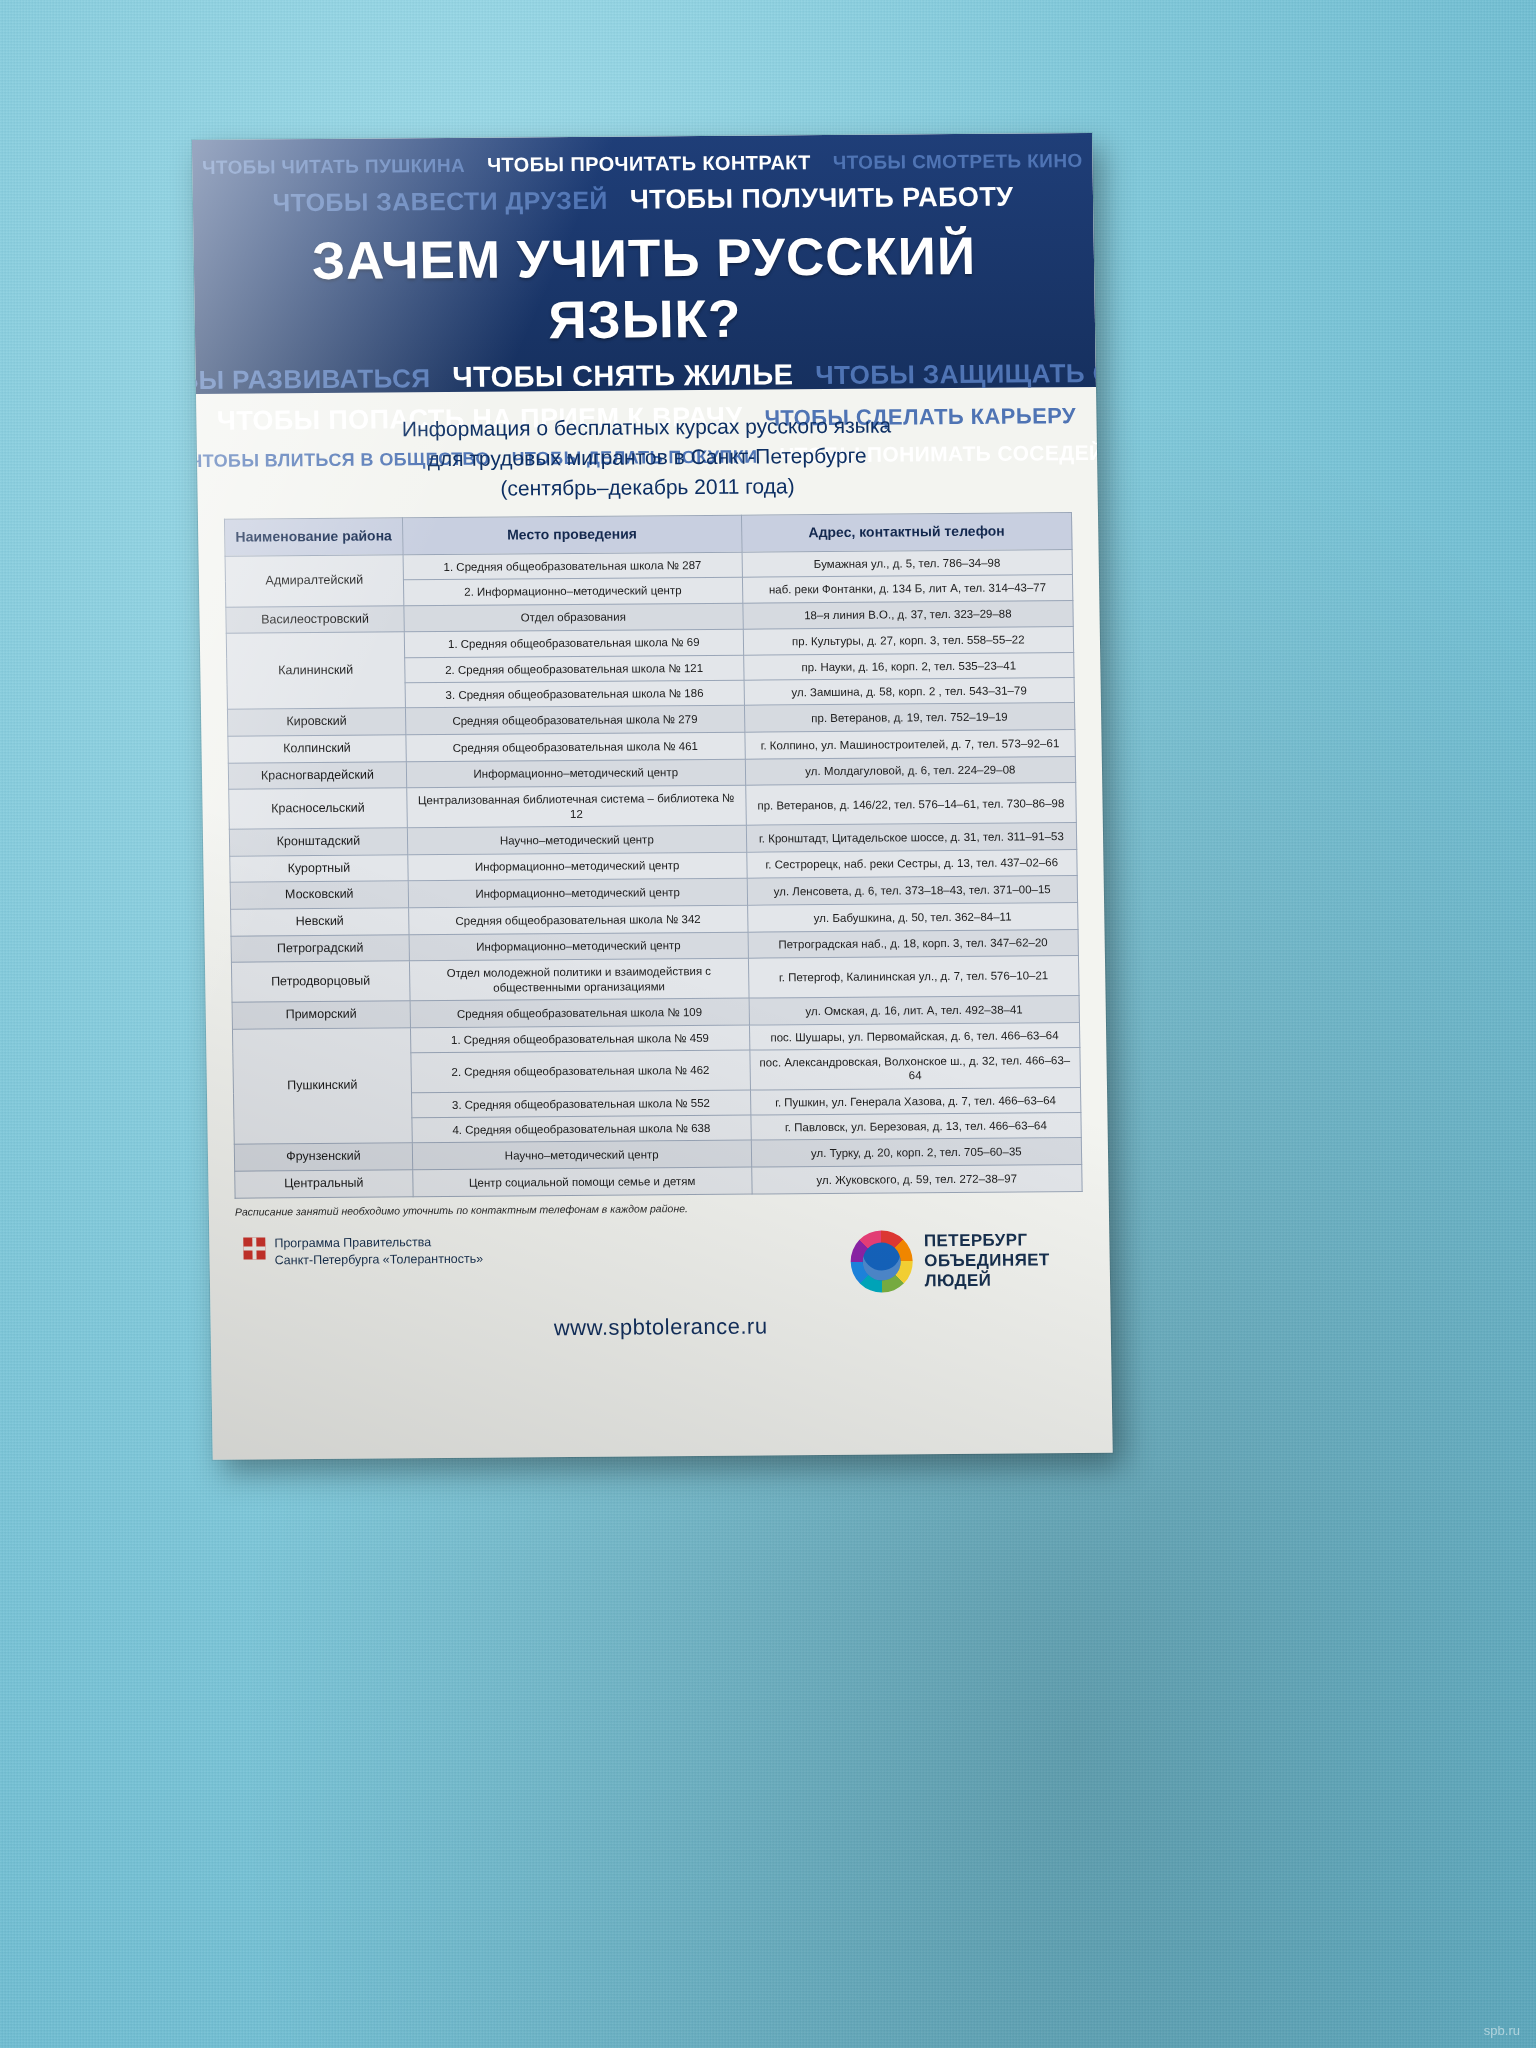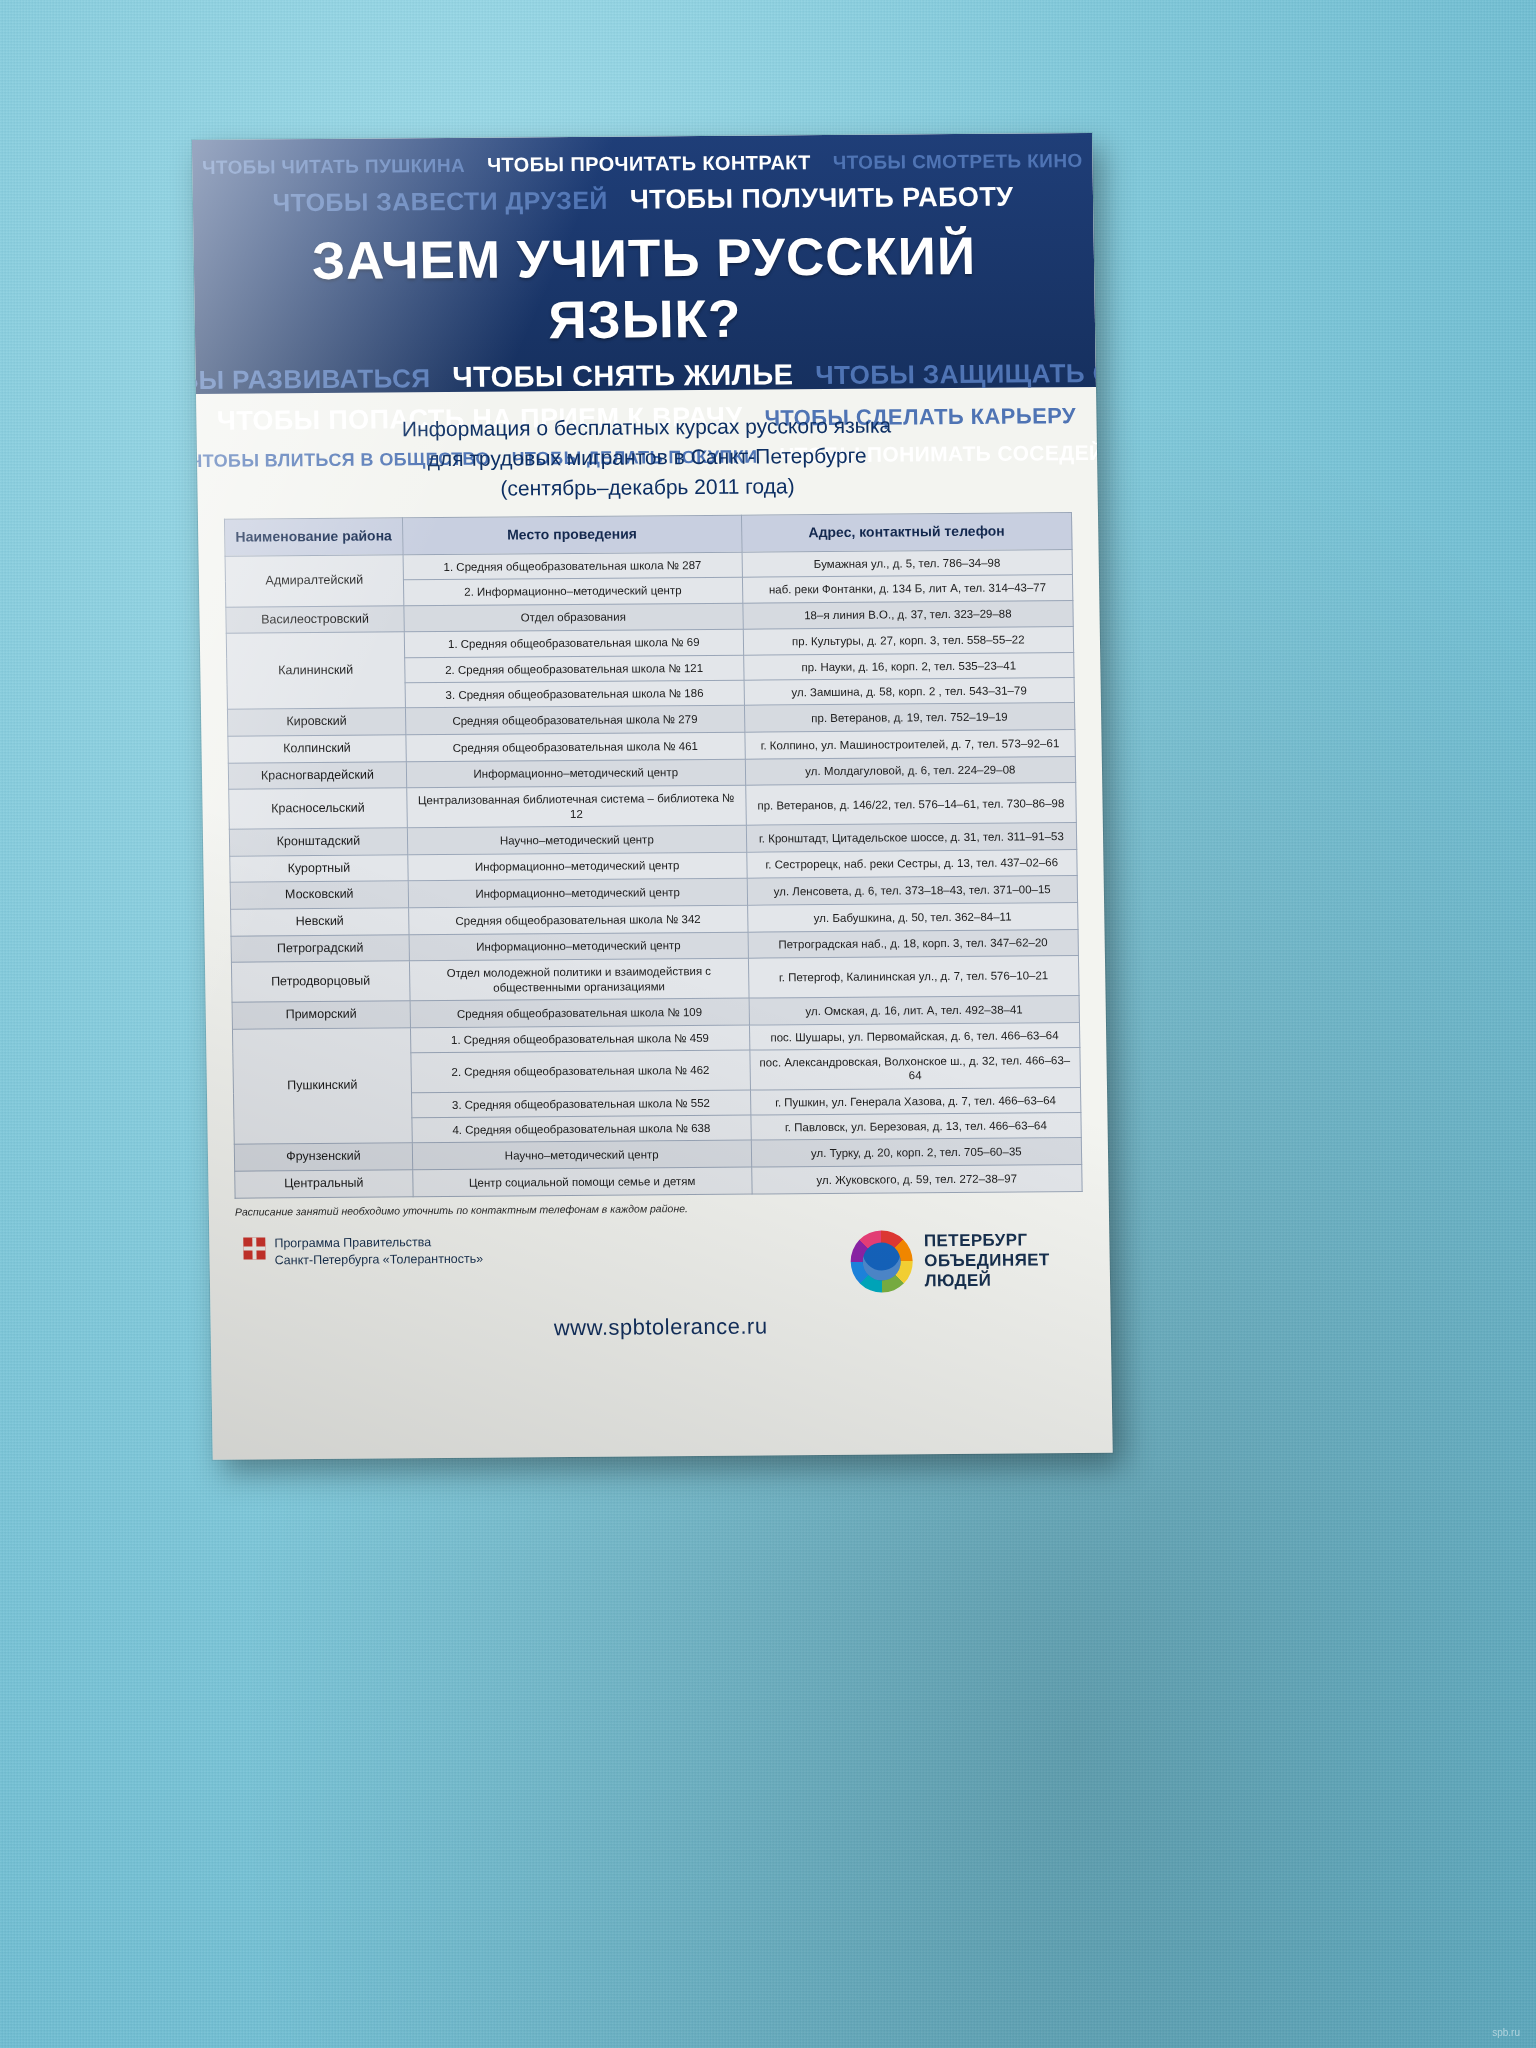--- a/index.html
+++ b/index.html
@@ -218,21 +218,21 @@
     text-align: center;
     margin-top: 20px;
     font-size: 22px;
     color: #13305e;
     letter-spacing: 0.5px;
   }
   #watermark {
     position: absolute;
     right: 16px;
     bottom: 10px;
-    font-size: 10px;
+    font-size: 13px;
     color: rgba(255,255,255,0.5);
   }
 </style>
 </head>
 <body>
 
 <div id="backdrop"></div>
 
 <div id="poster">
 

